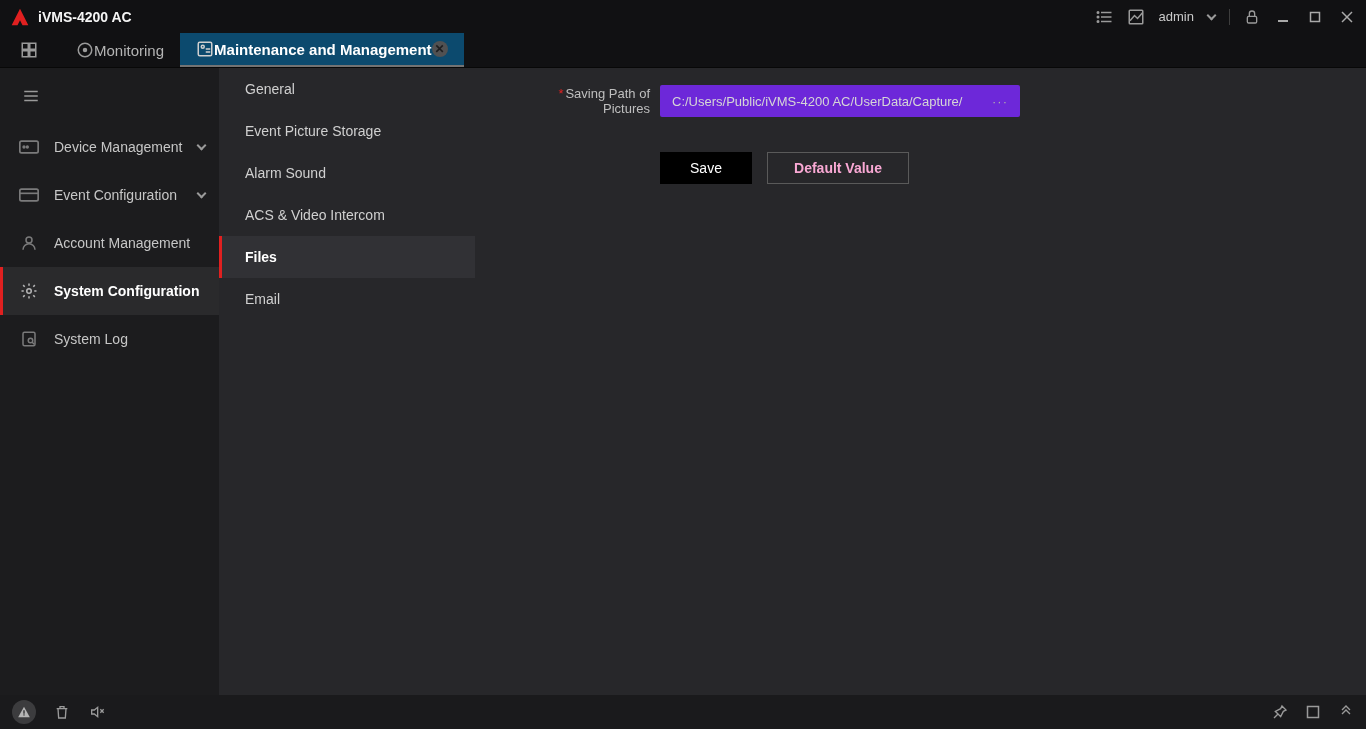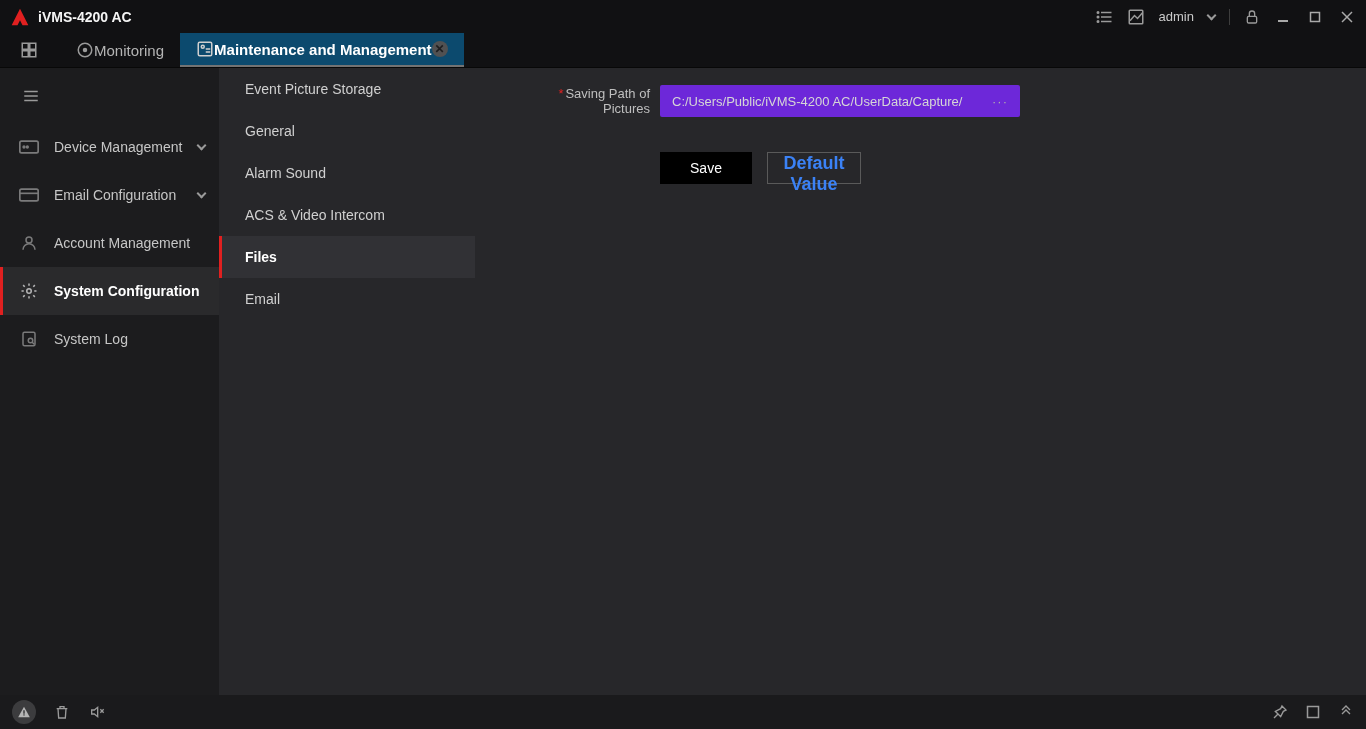--- a/index.html
+++ b/index.html
@@ -42,21 +42,21 @@
   .sub-item.active::before { content:""; position:absolute; left:0; top:0; bottom:0; width:3px; background:#e02020; }
 
   .form-row { display:flex; align-items:center; gap:10px; margin-bottom:35px; }
   .form-label { color:#bfbfbf; font-size:13px; width:140px; text-align:right; }
   .req-star { color:#e02020; margin-right:2px; }
   .path-box { display:flex; align-items:center; background:#6d28d9; padding:0 12px; height:32px; width:360px; border-radius:2px; color:#d6d6d6; font-size:13px; }
   .path-box .browse { margin-left:auto; cursor:pointer; color:#aeaeae; letter-spacing:1px; }
 
   .button-row { display:flex; gap:15px; margin-left:150px; }
   .btn-primary { background:#000000; color:#fff; font-weight:400; height:32px; width:92px; border:none; font-size:14px; cursor:pointer; }
-  .btn-secondary { background:transparent; border:1px solid #5a5a5a; color:#3b82f6; font-weight:700; height:32px; width:94px; font-size:18px; cursor:pointer; }
+  .btn-secondary { background:transparent; border:1px solid #5a5a5a; color:#f9a8d4; font-weight:700; height:32px; width:142px; font-size:14px; cursor:pointer; }
 
   
   .statusbar { height:34px; background:#1a1a1c; display:flex; align-items:center; padding:0 12px; justify-content:space-between; }
   .statusbar .group { display:flex; align-items:center; gap:18px; }
   .round-icon { width:24px; height:24px; border-radius:12px; background:#3c3c3e; display:flex; align-items:center; justify-content:center; }
 </style>
 </head>
 <body>
 
 <div class="titlebar">
@@ -154,21 +154,21 @@
       <span>Device Management</span>
       <span class="side-caret caret-down"></span>
     </div>
     <div class="side-item">
       <span class="side-icon">
           <svg width="20" height="14" viewBox="0 0 24 16" fill="none" stroke="#9a9a9a" stroke-width="2">
             <rect x="1" y="1" width="22" height="14" rx="2"></rect>
             <line x1="1" y1="6" x2="23" y2="6"></line>
           </svg>
         </span>
-      <span>Email Configuration</span>
+      <span>Event Configuration</span>
       <span class="side-caret caret-down"></span>
     </div>
     <div class="side-item">
       <span class="side-icon">
           <svg width="18" height="18" viewBox="0 0 24 24" fill="none" stroke="#9a9a9a" stroke-width="2">
             <circle cx="12" cy="8" r="4"></circle>
             <path d="M4 21 a8 8 0 0 1 16 0"></path>
           </svg>
         </span>
       <span>Account Management</span>
@@ -189,24 +189,24 @@
             <circle cx="14" cy="14" r="3"></circle>
             <line x1="16" y1="16" x2="19" y2="19"></line>
           </svg>
         </span>
       <span>System Log</span>
     </div>
   </div>
 
   <div class="sidebar-b">
     <div class="sub-item">
+        <span>General</span>
+      </div>
+    <div class="sub-item">
         <span>Event Picture Storage</span>
-      </div>
-    <div class="sub-item">
-        <span>General</span>
       </div>
     <div class="sub-item">
         <span>Alarm Sound</span>
       </div>
     <div class="sub-item">
         <span>ACS &amp; Video Intercom</span>
       </div>
     <div class="sub-item active">
         <span>Files</span>
       </div>

